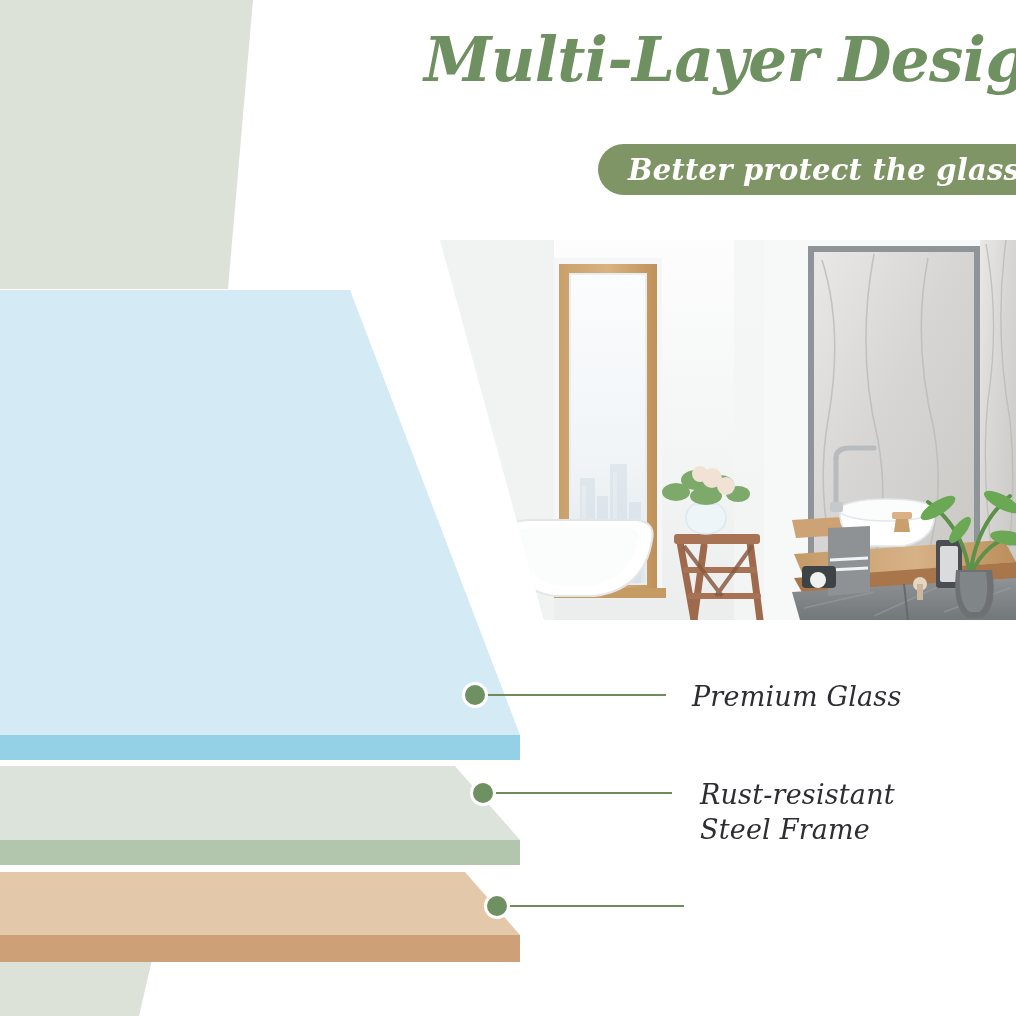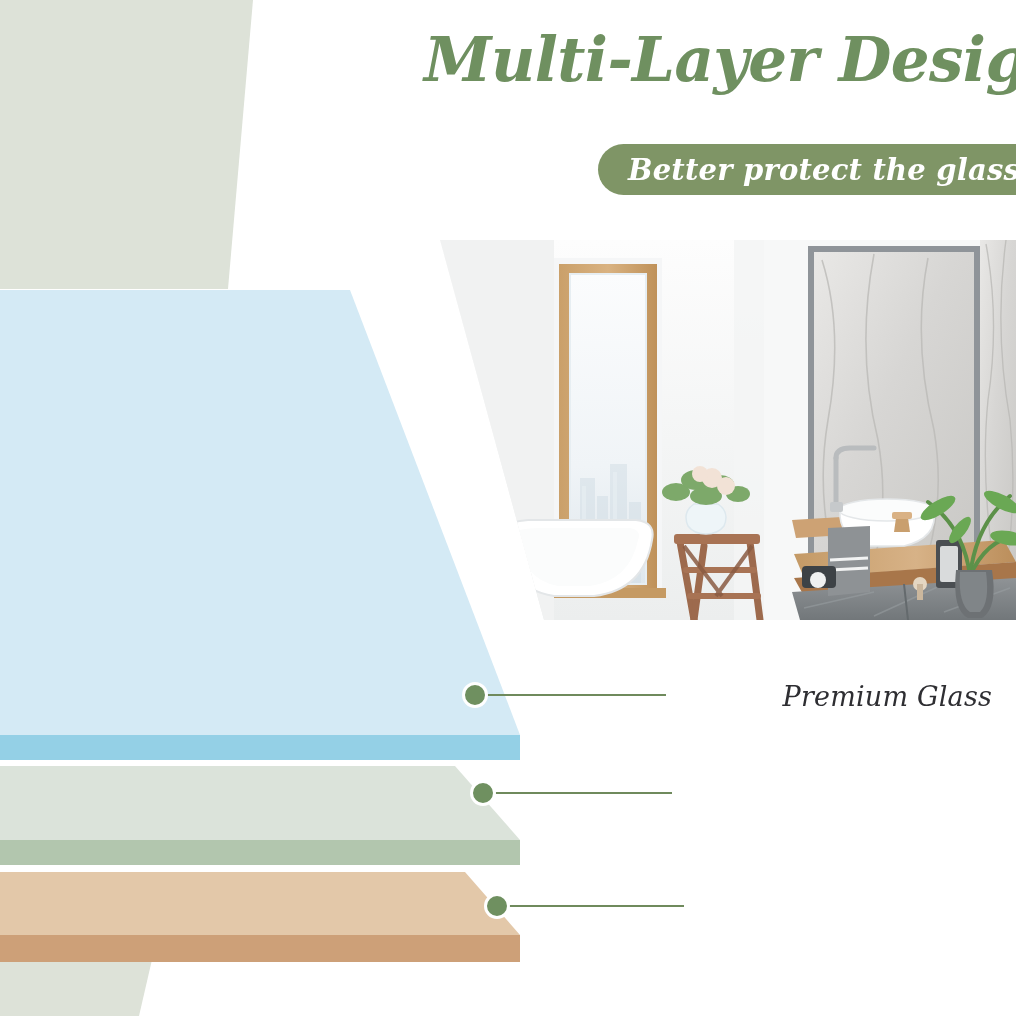--- a/index.html
+++ b/index.html
@@ -61,21 +61,21 @@
     font-family:"DejaVu Serif", serif;
     font-style:italic;
     font-weight:700;
     font-size:29px;
     letter-spacing:0.2px;
     color:#ffffff;
     white-space:nowrap;
   }
 
   
-  .callouts{position:absolute;left:0;top:0;width:1016px;height:1016px;text-align:right;}
+  .callouts{position:absolute;left:0;top:0;width:1016px;height:1016px;}
   .callout-line{position:absolute;height:2px;background:#6f8a5c;}
   .callout-dot{
     position:absolute;
     width:26px;height:26px;
     border-radius:50%;
     background:#6f9060;
     border:3px solid #ffffff;
     box-sizing:border-box;
   }
   .callout-label{
@@ -281,18 +281,19 @@
   </svg>
 
   <div class="callouts">
 
     <div class="callout-line" style="left:480px;top:694px;width:186px;"></div>
     <div class="callout-dot" style="left:462px;top:682px;"></div>
     <div class="callout-label" style="left:692px;top:680px;">Premium Glass</div>
 
     <div class="callout-line" style="left:492px;top:792px;width:180px;"></div>
     <div class="callout-dot" style="left:470px;top:780px;"></div>
+    <div class="callout-label" style="left:700px;top:778px;width:250px;">Rust-resistant Steel Frame</div>
 
     <div class="callout-line" style="left:506px;top:905px;width:178px;"></div>
     <div class="callout-dot" style="left:484px;top:893px;"></div>
   </div>
 
 </div>
 
 </body></html>

